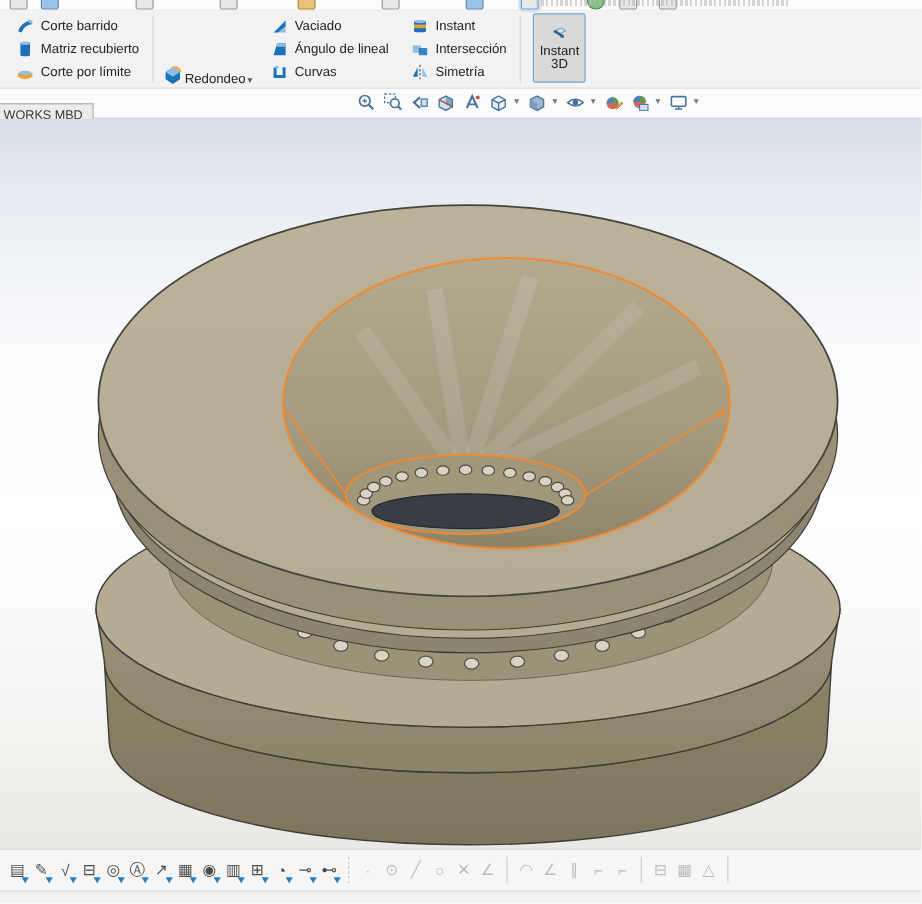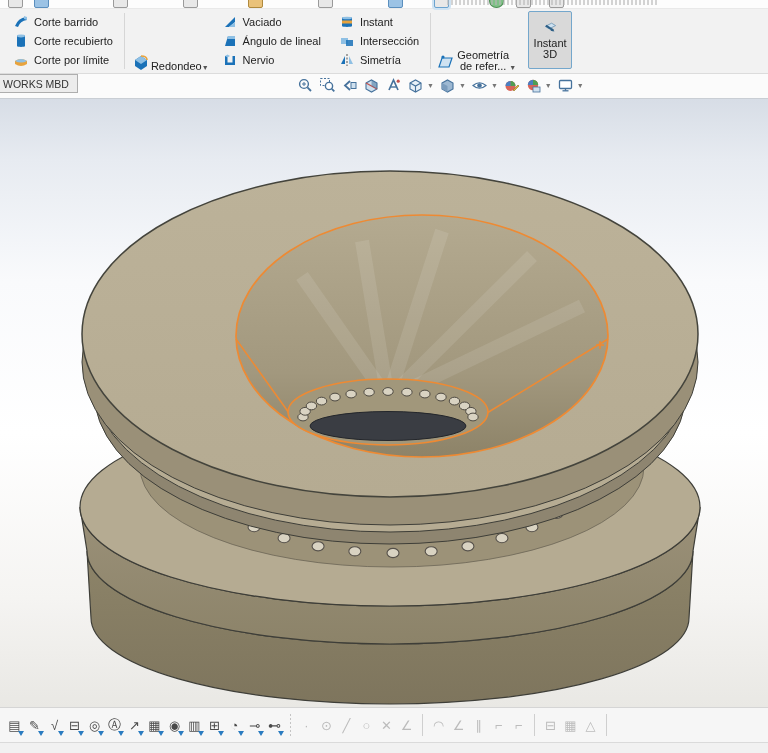--- a/index.html
+++ b/index.html
@@ -27,21 +27,21 @@
   .rdivider{width:1px;background:#d6d6d6;margin:4px 2px;}
   .rlarge{display:flex;align-items:flex-end;justify-content:flex-start;padding:3px 4px 1px;min-width:40px;border-radius:2px;}
   .rlarge .ricon{width:20px;height:20px;flex:0 0 20px;}
   .rlarge .rlabel{text-align:center;line-height:11px;margin-top:2px;white-space:pre-line;font-size:11px;}
   .rlarge .caret{margin-top:auto;color:#555;font-size:7px;line-height:7px;padding-bottom:1px;}
   .rtoggle{margin-left:8px;margin-top:2px;width:42px;height:56px;border:1px solid #74a7cc;background:#d9d9d9;border-radius:2px;
     display:flex;flex-direction:column;align-items:center;justify-content:center;gap:2px;}
   .rtoggle .rlabel{text-align:center;line-height:11px;white-space:pre-line;font-size:11px;}
   
   .tabrow{height:24px;background:#fbfbfb;position:relative;border-bottom:1px solid #c9ced4;}
-  .doctab{position:absolute;left:0;top:0;height:17px;padding:0 8px 0 3px;background:#ececec;
+  .doctab{position:absolute;left:0;top:12px;height:17px;padding:0 8px 0 3px;background:#ececec;
     border:1px solid #aeaeae;border-left:none;display:flex;align-items:center;font-size:10.5px;color:#333;}
   .headsup{position:absolute;left:296px;top:2px;display:flex;align-items:center;gap:3px;}
   .hicon{width:19px;height:19px;display:flex;align-items:center;justify-content:center;border-radius:2px;}
   .hcaret{font-size:7px;color:#777;margin:0 1px 0 -1px;}
   
   .viewport{height:608px;position:relative;cursor:crosshair;
     background:linear-gradient(180deg,#d7dde6 0%,#e7ebf1 10%,#f9fafc 30%,#ffffff 55%,#f5f4f2 82%,#e9e8e4 100%);}
   .viewport svg{position:absolute;left:0;top:0;}
   
   .bottombar{height:34px;background:#f6f6f6;border-top:1px solid #d5d5d5;display:flex;align-items:center;padding-left:5px;gap:1px;}
@@ -81,21 +81,21 @@
         <path d="M2 12 Q5 4 13 3 L14 6 Q7 7 5 13 Z" fill="#1b72b8"></path>
         <path d="M11 2 L14 3 L14 6 L11 5 Z" fill="#8fc0e4"></path>
       </svg>
       <span>Corte barrido</span>
     </div>
     <div class="ritem">
       <svg class="ricon" viewBox="0 0 16 16">
         <path d="M4 3 C4 1.8 12 1.8 12 3 L12 13 C12 14.2 4 14.2 4 13 Z" fill="#1b72b8"></path>
         <ellipse cx="8" cy="3" rx="4" ry="1.4" fill="#8fc0e4"></ellipse>
       </svg>
-      <span>Corte recubierto</span>
+      <span>Matriz recubierto</span>
     </div>
     <div class="ritem">
       <svg class="ricon" viewBox="0 0 16 16">
         <path d="M2 9 Q8 5 14 9 L14 12 Q8 16 2 12 Z" fill="#e8a33d"></path>
         <path d="M2 9 Q8 5 14 9 Q8 12 2 9 Z" fill="#8fc0e4"></path>
       </svg>
       <span>Corte por límite</span>
     </div>
   </div>
 
@@ -125,21 +125,21 @@
         <path d="M3 13 L6 3 L13 3 L13 13 Z" fill="#1b72b8"></path>
         <path d="M6 3 L13 3 L13 6 L5.2 6 Z" fill="#8fc0e4"></path>
       </svg>
       <span>Ángulo de lineal</span>
     </div>
     <div class="ritem">
       <svg class="ricon" viewBox="0 0 16 16">
         <path d="M3 4 L3 13 L13 13 L13 4 L10.5 4 L10.5 10.5 L5.5 10.5 L5.5 4 Z" fill="#1b72b8"></path>
         <path d="M3 4 L5.5 2.5 L8 4 L5.5 5.5 Z" fill="#8fc0e4"></path>
       </svg>
-      <span>Nervio</span>
+      <span>Curvas</span>
     </div>
   </div>
 
   <div class="rgroup stacked">
     <div class="ritem">
       <svg class="ricon" viewBox="0 0 16 16">
         <path d="M3 4 C3 2.8 13 2.8 13 4 L13 12 C13 13.2 3 13.2 3 12 Z" fill="#1b72b8"></path>
         <rect x="3" y="6.5" width="10" height="3" fill="#e8a33d"></rect>
         <ellipse cx="8" cy="4" rx="5" ry="1.3" fill="#8fc0e4"></ellipse>
       </svg>
@@ -157,29 +157,20 @@
         <path d="M2 12 L6 4 L6 12 Z" fill="#1b72b8"></path>
         <path d="M14 12 L10 4 L10 12 Z" fill="#8fc0e4"></path>
         <line x1="8" y1="2" x2="8" y2="14" stroke="#555" stroke-width="1" stroke-dasharray="2 1.5"></line>
       </svg>
       <span>Simetría</span>
     </div>
   </div>
 
   <div class="rdivider"></div>
 
-  <div class="rlarge">
-    <svg class="ricon" viewBox="0 0 20 20">
-      <path d="M5 6 L15 6 L12 15 L2 15 Z" fill="#cfe2f1" stroke="#1b72b8" stroke-width="1.2"></path>
-      <circle cx="6" cy="5" r="1.6" fill="#1b72b8"></circle>
-    </svg>
-    <span class="rlabel">Geometría
-de refer...</span>
-    <span class="caret">▼</span>
-  </div>
 
 
   <div class="rtoggle">
     <svg class="ricon" viewBox="0 0 20 20">
       <path d="M4 8 L12 4 L17 7 L9 11 Z" fill="#cfe2f1" stroke="#6a94b5" stroke-width="1"></path>
       <path d="M5 7 L14 13" stroke="#2d5f86" stroke-width="2.4"></path>
       <path d="M15.5 14.5 L10.5 13.5 L13.5 10.5 Z" fill="#2d5f86"></path>
     </svg>
     <span class="rlabel">Instant
 3D</span>

